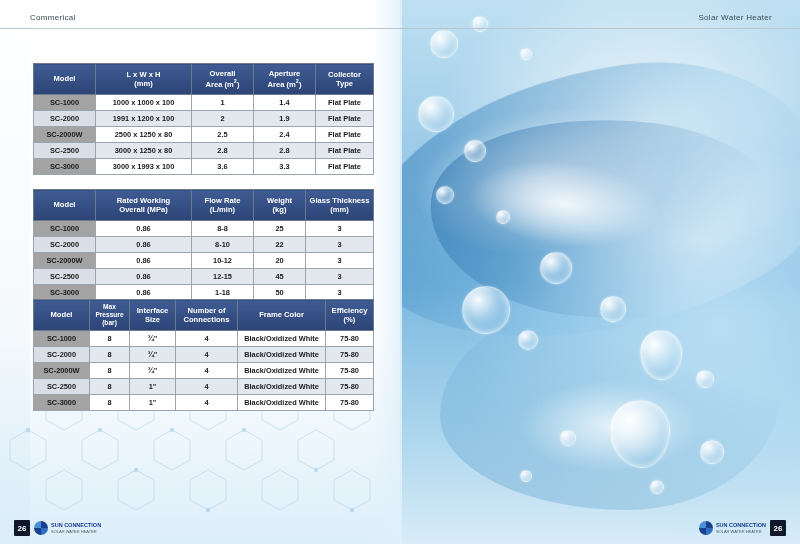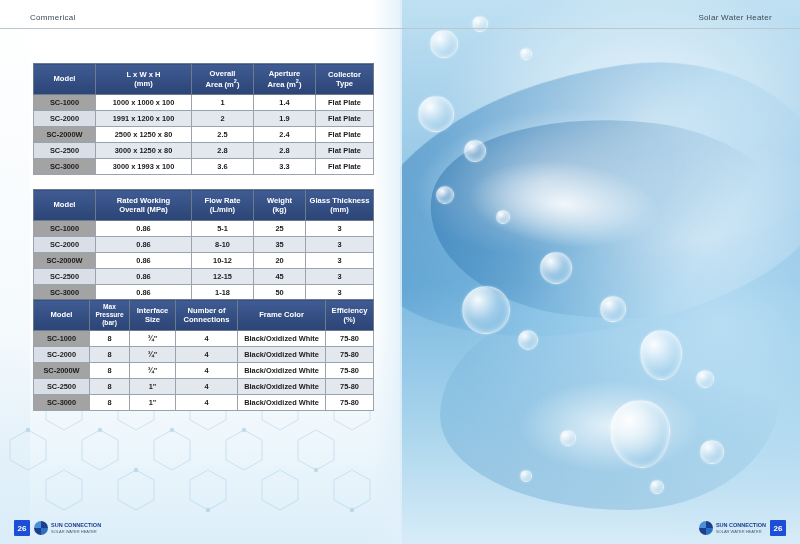--- a/index.html
+++ b/index.html
@@ -66,21 +66,21 @@
 
   
   .hdr-rule{position:absolute;left:0;top:28px;width:800px;height:1px;background:#bcc6cf;}
   .hdr-left{position:absolute;left:30px;top:13px;font-size:8px;color:#3a4a57;letter-spacing:.3px;}
   .hdr-right{position:absolute;right:28px;top:13px;font-size:8px;color:#3a4a57;letter-spacing:.3px;}
 
   
   .foot-left{position:absolute;left:14px;bottom:8px;display:flex;align-items:center;gap:4px;}
   .foot-right{position:absolute;right:14px;bottom:8px;display:flex;align-items:center;gap:4px;}
   .pgnum{
-    width:16px;height:16px;background:#1d4ed8;color:#fff;font-size:8px;
+    width:16px;height:16px;background:#0f172a;color:#fff;font-size:8px;
     display:flex;align-items:center;justify-content:center;font-weight:bold;border-radius:1px;
   }
   .logo-mark{display:flex;align-items:center;gap:3px;}
   .logo-glyph{
     width:14px;height:14px;border-radius:50%;
     background:conic-gradient(#1b3f8f 0 25%, #2e6fc4 25% 50%, #1b3f8f 50% 75%, #4a90d9 75% 100%);
   }
   .logo-txt{font-size:5.5px;line-height:1.15;color:#1b3f8f;font-weight:bold;}
   .logo-sub{font-size:4px;color:#4a5a6a;font-weight:normal;}
 
@@ -254,29 +254,29 @@
         <th><span>Rated Working</span><br><span>Overall (MPa)</span></th>
         <th><span>Flow Rate</span><br><span>(L/min)</span></th>
         <th><span>Weight</span><br><span>(kg)</span></th>
         <th><span>Glass Thickness</span><br><span>(mm)</span></th>
       </tr>
     </thead>
     <tbody>
       <tr>
           <td class="model">SC-1000</td>
           <td>0.86</td>
-          <td>5-1</td>
+          <td>8-8</td>
           <td>25</td>
           <td>3</td>
         </tr>
       <tr>
           <td class="model">SC-2000</td>
           <td>0.86</td>
           <td>8-10</td>
-          <td>35</td>
+          <td>22</td>
           <td>3</td>
         </tr>
       <tr>
           <td class="model">SC-2000W</td>
           <td>0.86</td>
           <td>10-12</td>
           <td>20</td>
           <td>3</td>
         </tr>
       <tr>

